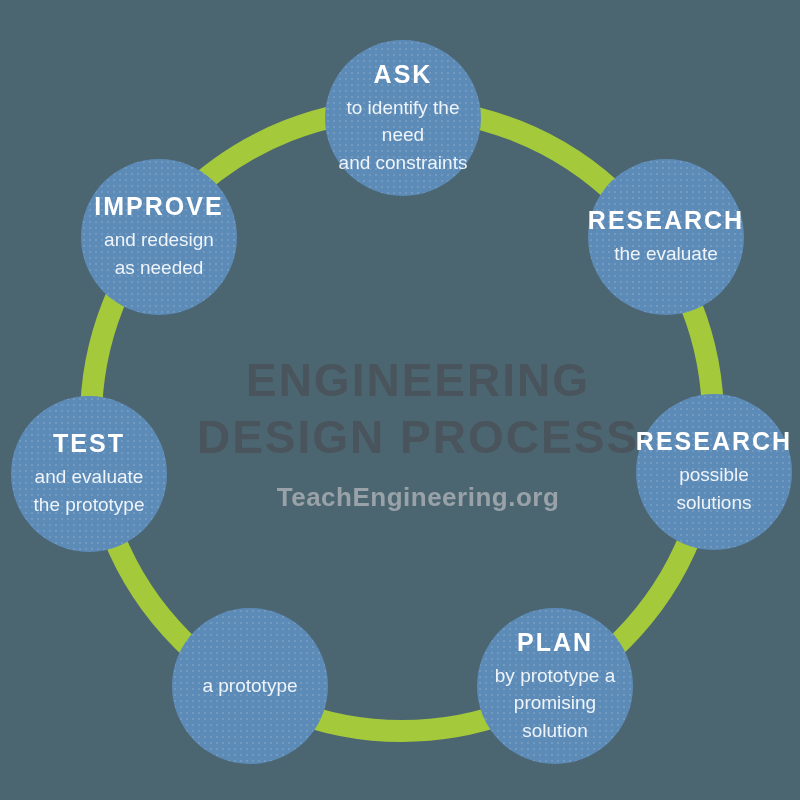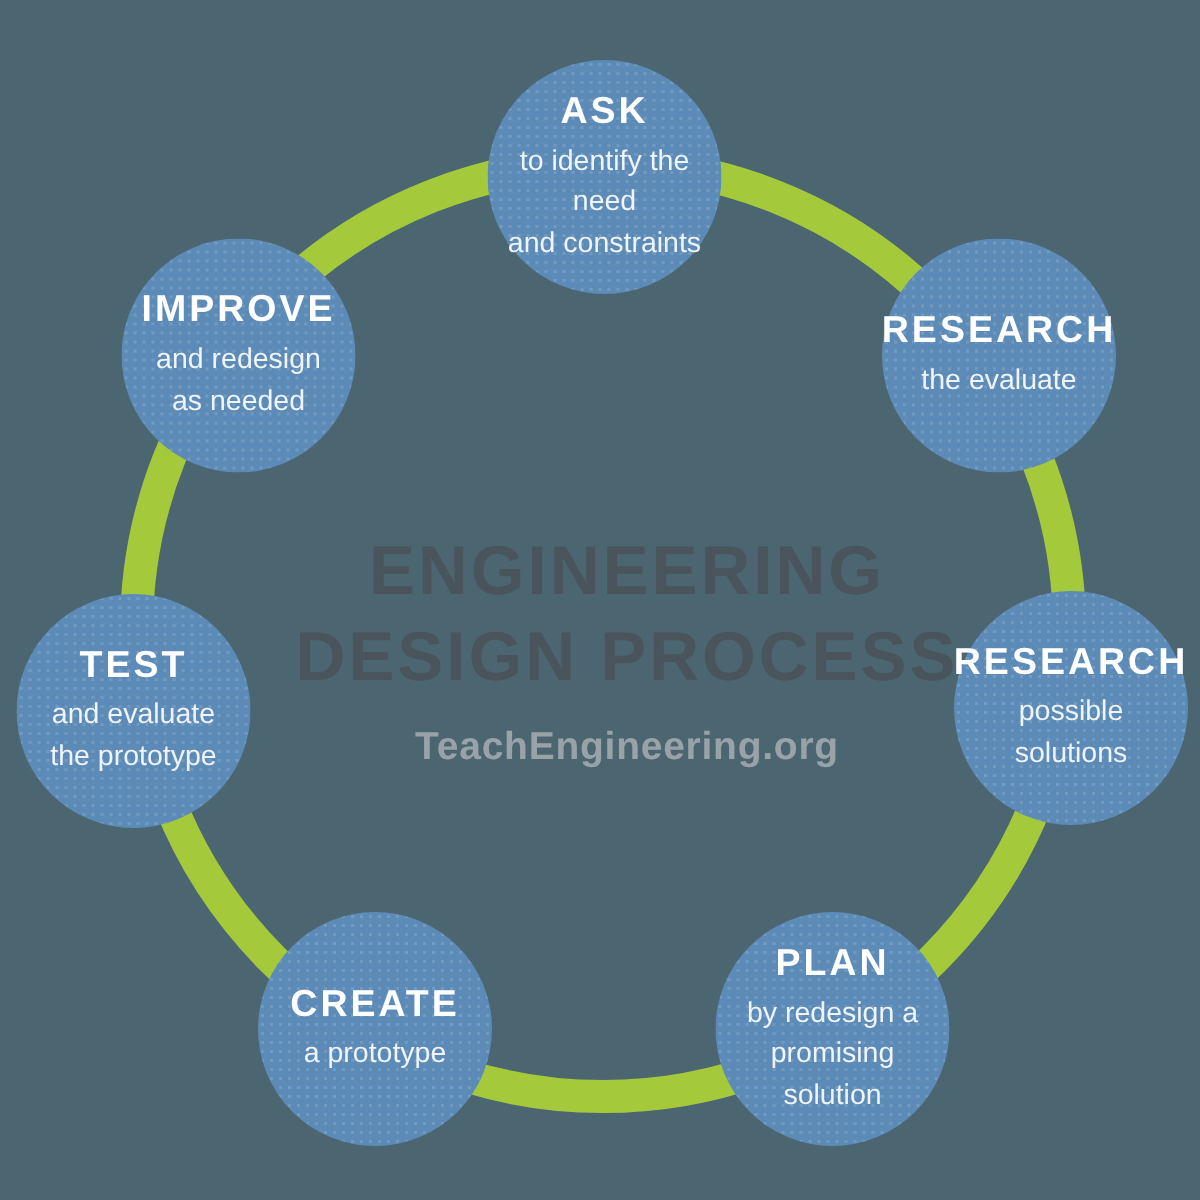--- a/index.html
+++ b/index.html
@@ -86,26 +86,25 @@
     <div class="step-desc">the evaluate</div>
   </div>
 
   <div class="step step-imagine">
     <div class="step-title">RESEARCH</div>
     <div class="step-desc">possible solutions</div>
   </div>
 
   <div class="step step-plan">
     <div class="step-title">PLAN</div>
-    <div class="step-desc">by redesign a
+    <div class="step-desc">by prototype a
 promising solution</div>
   </div>
 
   <div class="step step-create">
-    <div class="step-title">CREATE</div>
     <div class="step-desc">a prototype</div>
   </div>
 
   <div class="step step-test">
     <div class="step-title">TEST</div>
     <div class="step-desc">and evaluate
 the prototype</div>
   </div>
 
   <div class="step step-improve">

